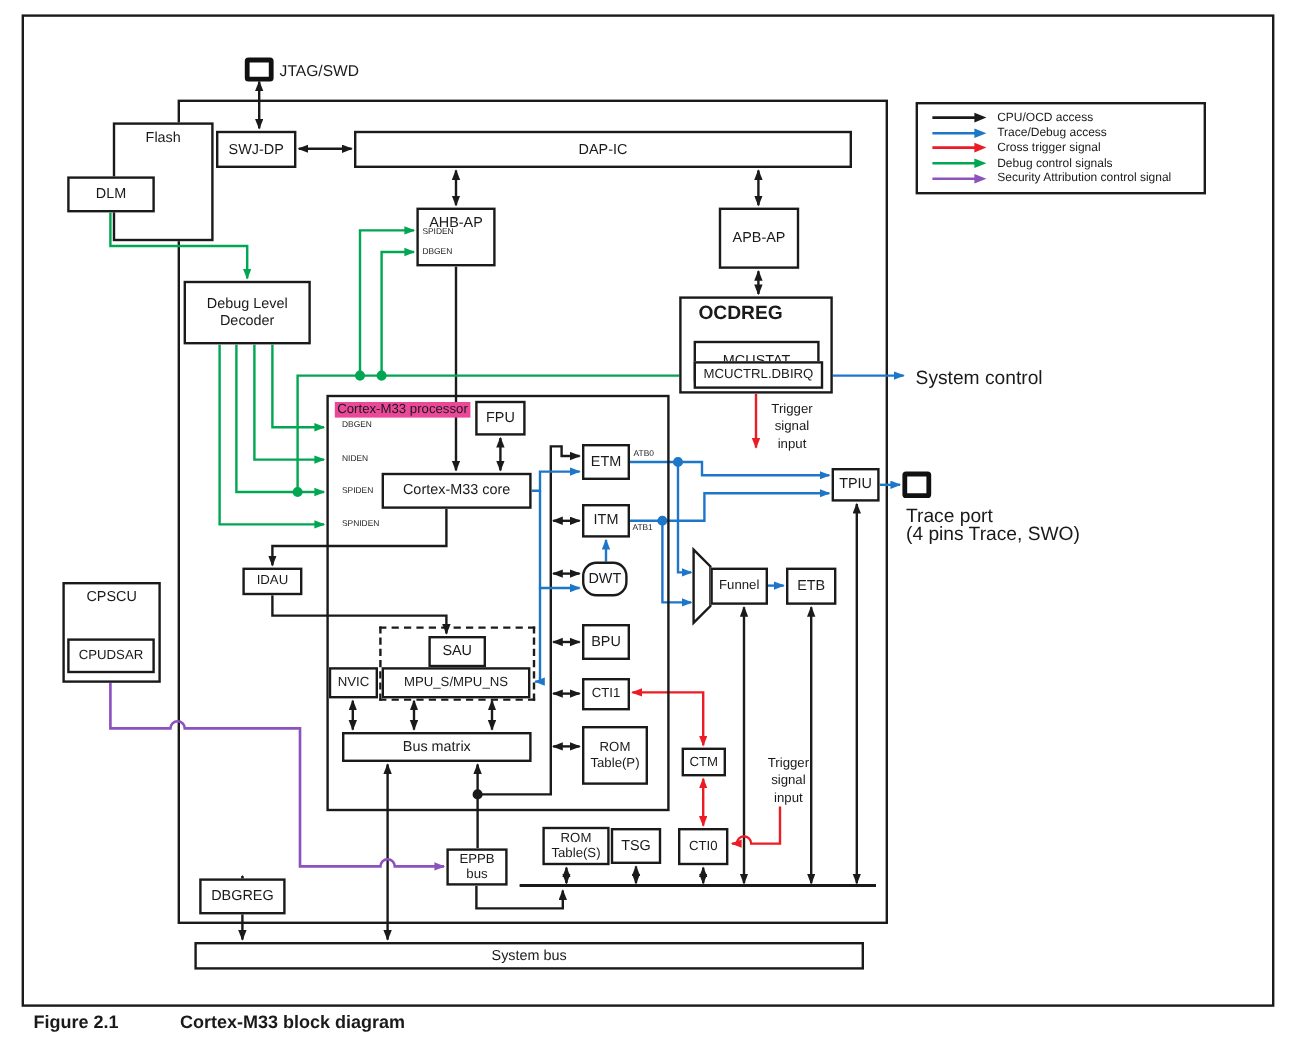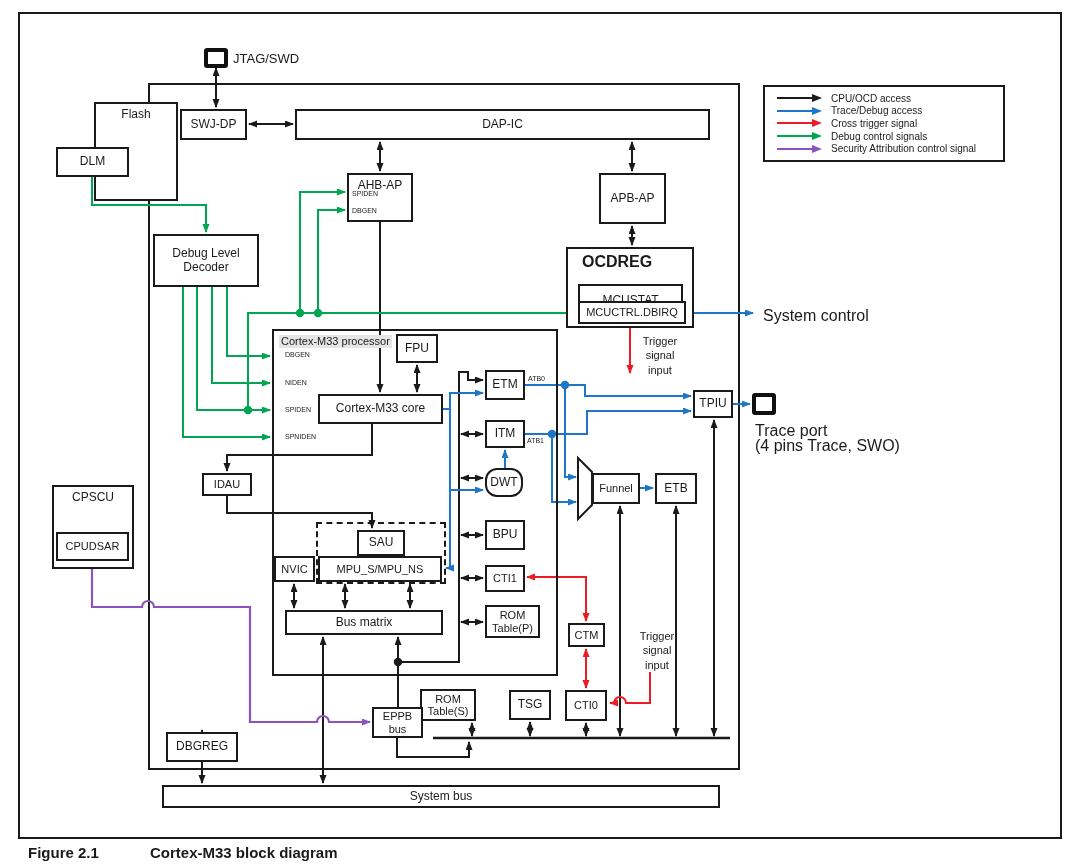--- a/index.html
+++ b/index.html
@@ -210,21 +210,21 @@
   </div>
 
 <div class="box" style="left:166px;top:732px;width:72px;height:30px;">
     <span>DBGREG</span>
   </div>
 <div class="box small" style="left:202px;top:473px;width:50px;height:23px;">
     <span>IDAU</span>
   </div>
 
 <div class="box" style="left:272px;top:329px;width:286px;height:347px;background:transparent;"></div>
-<div class="lbl" style="left:279px;top:335px;font-size:11px;background:#e5e5e5;padding:0 2px;">Cortex-M33 processor</div>
+<div class="lbl" style="left:279px;top:335px;font-size:11px;background:#ec4899;padding:0 2px;">Cortex-M33 processor</div>
 <div class="lbl tiny" style="left:285px;top:351px;">DBGEN</div>
 <div class="lbl tiny" style="left:285px;top:379px;">NIDEN</div>
 <div class="lbl tiny" style="left:285px;top:406px;">SPIDEN</div>
 <div class="lbl tiny" style="left:285px;top:433px;">SPNIDEN</div>
 
 <div class="box" style="left:396px;top:334px;width:42px;height:29px;">
     <span>FPU</span>
   </div>
 <div class="box" style="left:318px;top:394px;width:125px;height:30px;">
     <span>Cortex-M33 core</span>
@@ -252,21 +252,21 @@
   </div>
 <div class="box" style="left:485px;top:468px;width:38px;height:29px;border-radius:12px;">
     <span>DWT</span>
   </div>
 <div class="box" style="left:485px;top:520px;width:40px;height:30px;">
     <span>BPU</span>
   </div>
 <div class="box small" style="left:485px;top:565px;width:40px;height:27px;">
     <span>CTI1</span>
   </div>
-<div class="box small" style="left:485px;top:605px;width:55px;height:33px;padding:0 4px;white-space:normal;">
+<div class="box small" style="left:485px;top:605px;width:55px;height:49px;padding:0 4px;white-space:normal;">
     <span>ROM Table(P)</span>
   </div>
 
 <div class="lbl tiny" style="left:528px;top:375px;">ATB0</div>
 <div class="lbl tiny" style="left:527px;top:437px;">ATB1</div>
 
 <div class="box small" style="left:592px;top:473px;width:48px;height:31px;">
     <span>Funnel</span>
   </div>
 <div class="box" style="left:655px;top:473px;width:42px;height:31px;">
@@ -275,21 +275,21 @@
 <div class="box" style="left:693px;top:390px;width:40px;height:28px;">
     <span>TPIU</span>
   </div>
 
 <div class="box small" style="left:568px;top:623px;width:37px;height:24px;">
     <span>CTM</span>
   </div>
 <div class="box small" style="left:565px;top:690px;width:42px;height:31px;">
     <span>CTI0</span>
   </div>
-<div class="box small" style="left:420px;top:689px;width:56px;height:32px;padding:0 4px;white-space:normal;">
+<div class="box small" style="left:452px;top:689px;width:56px;height:32px;padding:0 4px;white-space:normal;">
     <span>ROM Table(S)</span>
   </div>
 <div class="box" style="left:509px;top:690px;width:42px;height:30px;">
     <span>TSG</span>
   </div>
 <div class="box small" style="left:372px;top:707px;width:51px;height:31px;padding:4px 8px;white-space:normal;">
     <span>EPPB bus</span>
   </div>
 
 <div class="box" style="left:162px;top:785px;width:558px;height:23px;">

